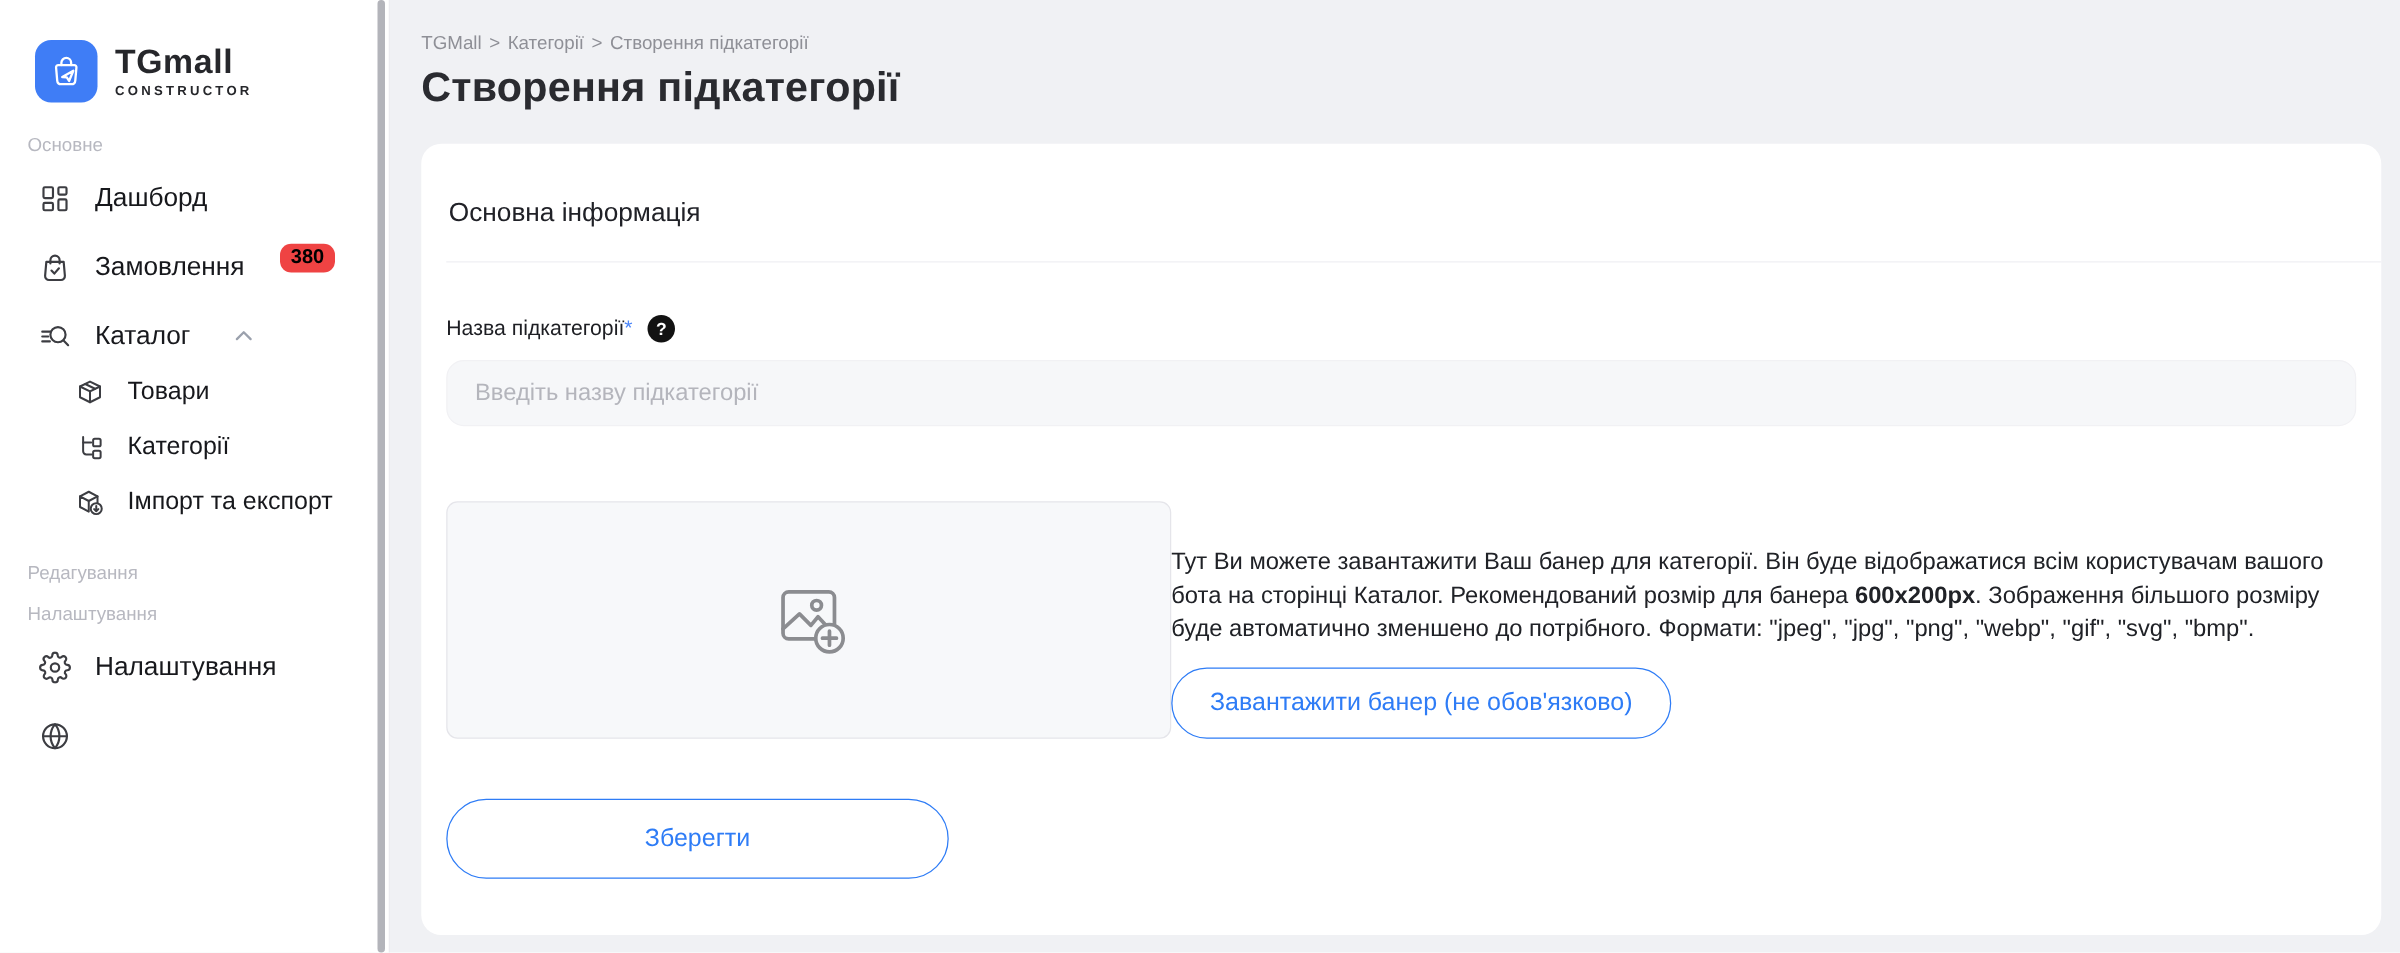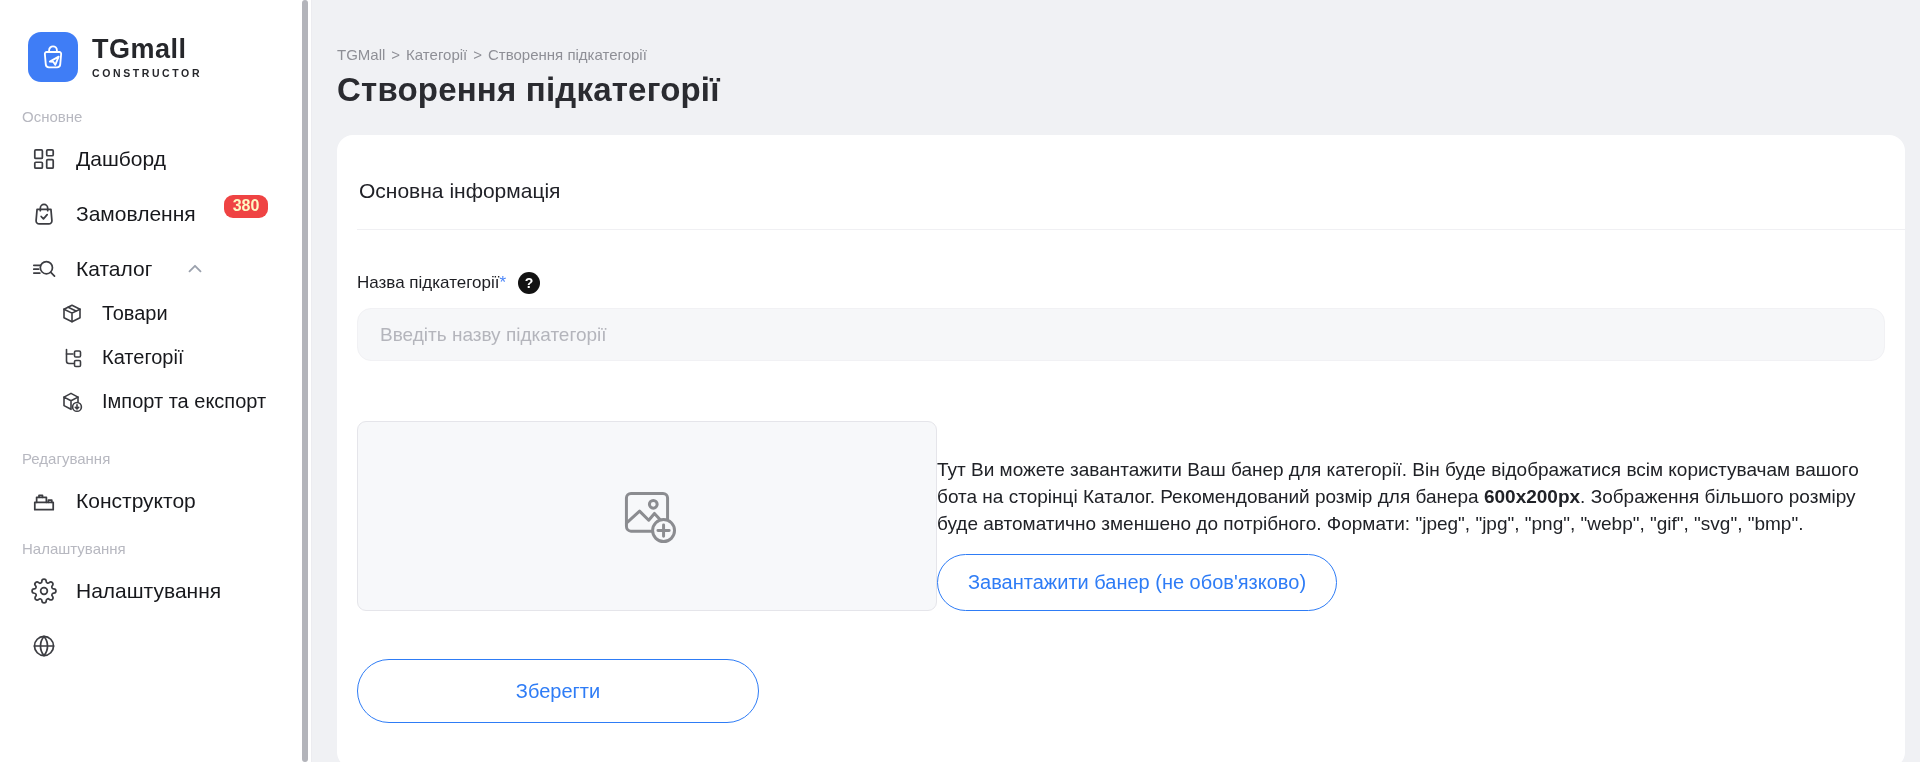--- a/index.html
+++ b/index.html
@@ -20,31 +20,31 @@
             display:flex; align-items:center; justify-content:center; flex:0 0 auto;}
   .brand-name{font-size:27px; font-weight:bold; letter-spacing:.5px; color:#26272b; line-height:1;}
   .brand-sub{font-size:10.5px; font-weight:bold; letter-spacing:2.6px; color:#26272b; margin-top:4px;}
   .section-label{color:var(--muted); font-size:15px; padding-left:22px; margin:16px 0 10px;}
   .nav-item{display:flex; align-items:center; gap:18px; height:47px; padding-left:30px;
             font-size:21px; color:#17181c; cursor:pointer; margin-bottom:8px;}
   .sub-item{display:flex; align-items:flex-start; gap:16px; height:44px; padding-left:58px;
             font-size:20px; color:#17181c; cursor:pointer;}
   .sub-list{margin-top:10px;}
   .nav-item .ic, .sub-item .ic{display:flex; align-items:center; justify-content:center; width:28px; flex:0 0 auto;}
-  .badge{background:var(--badge); color:#fef9c3; font-size:16px; font-weight:bold;
+  .badge{background:var(--badge); color:#000000; font-size:16px; font-weight:bold;
          border-radius:9px; padding:2px 9px 3px; margin-left:10px; transform:translateY(-7px);}
   .chev{margin-left:14px; display:flex; align-items:center;}
   svg.icn{stroke:var(--icon); fill:none; stroke-width:1.6; stroke-linecap:round; stroke-linejoin:round;}
   svg.chv{stroke:#9ba1ad; fill:none; stroke-width:2; stroke-linecap:round; stroke-linejoin:round;}
   svg.chv.light{stroke:#c6c9cf;}
 
   
   .main{position:absolute; left:312px; top:0; width:1608px; height:762px;}
   .page-head{padding:26px 0 0 25px;}
-  .breadcrumb{font-size:15px; color:#8e8f96;margin-top:20px;}
+  .breadcrumb{font-size:15px; color:#8e8f96;}
   .breadcrumb .sep{margin:0 6px;}
   .page-title{font-size:33px; font-weight:bold; color:#2a2b30; margin-top:8px; letter-spacing:.2px;}
   .card{background:#fff; border-radius:16px; margin:26px 15px 0 25px; height:633px;
         padding:0 20px 26px;}
   .card-title{font-size:21px; color:#202127; padding:44px 0 26px 2px;}
   .card-divider{height:1px; background:#f0f0f3; margin:0 -20px 0 0;}
 
   .field-label-row{display:flex; align-items:center; gap:12px; padding-top:42px;}
   .field-label{font-size:17px; color:#1d1e23;}
   .req{color:#4c86f9;}
@@ -160,31 +160,20 @@
           <circle cx="17" cy="16.9" r="4.4" fill="#fff"></circle>
           <path d="M17 14.8v4.2m-1.7-1.7 1.7 1.7 1.7-1.7"></path>
         </svg>
       </span>
       <span>Імпорт та експорт</span>
     </div>
   </div>
 
   <div class="section-label">Редагування</div>
 
-  <div class="nav-item">
-    <span class="ic">
-      <svg class="icn" width="26" height="26" viewBox="0 0 24 24">
-        <path d="M3.5 20V13.2h17V20z"></path>
-        <path d="M16 13.2v-2h3.2v2"></path>
-        <path d="M5.2 13.2V8.6h9v4.6"></path>
-        <path d="M7.4 8.6V6.8h3.2v1.8"></path>
-      </svg>
-    </span>
-    <span>Конструктор</span>
-  </div>
 
 
   <div class="section-label">Налаштування</div>
 
   <div class="nav-item">
     <span class="ic">
       <svg class="icn" width="26" height="26" viewBox="0 0 24 24">
         <circle cx="12" cy="12" r="3.1"></circle>
         <path d="M19.4 15a1.65 1.65 0 0 0 .33 1.82l.06.06a2 2 0 1 1-2.83 2.83l-.06-.06a1.65 1.65 0 0 0-1.82-.33 1.65 1.65 0 0 0-1 1.51V21a2 2 0 1 1-4 0v-.09A1.65 1.65 0 0 0 9 19.4a1.65 1.65 0 0 0-1.82.33l-.06.06a2 2 0 1 1-2.83-2.83l.06-.06a1.65 1.65 0 0 0 .33-1.82 1.65 1.65 0 0 0-1.51-1H3a2 2 0 1 1 0-4h.09A1.65 1.65 0 0 0 4.6 9a1.65 1.65 0 0 0-.33-1.82l-.06-.06a2 2 0 1 1 2.83-2.83l.06.06a1.65 1.65 0 0 0 1.82.33H9a1.65 1.65 0 0 0 1-1.51V3a2 2 0 1 1 4 0v.09a1.65 1.65 0 0 0 1 1.51 1.65 1.65 0 0 0 1.82-.33l.06-.06a2 2 0 1 1 2.83 2.83l-.06.06a1.65 1.65 0 0 0-.33 1.82V9a1.65 1.65 0 0 0 1.51 1H21a2 2 0 1 1 0 4h-.09a1.65 1.65 0 0 0-1.51 1z"></path>
       </svg>

